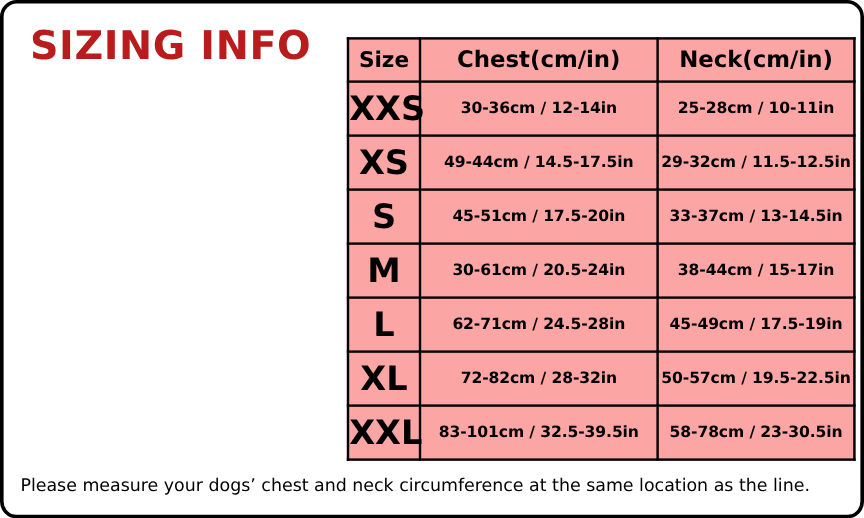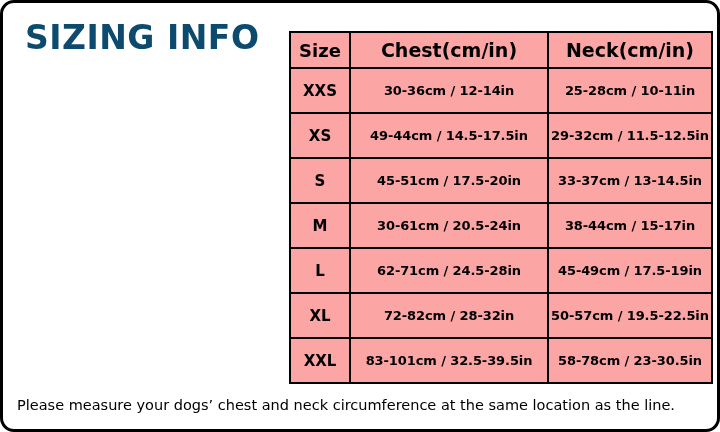--- a/index.html
+++ b/index.html
@@ -42,21 +42,21 @@
   }
   .title {
     position: absolute;
     left: 8px;
     top: 4px;
     font-family: "DejaVu Sans", sans-serif;
     font-weight: bold;
     font-size: 33px;
     letter-spacing: 0.5px;
     line-height: 1;
-    color: #0c4a6e;
+    color: #b91c1c;
     white-space: nowrap;
   }
 
   
   .dog-wrap {
     position: absolute;
     left: 4px;
     top: 52px;
     width: 262px;
     height: 310px;
@@ -104,21 +104,21 @@
     font-weight: bold;
     height: 34px;
     font-size: 19px;
   }
   table.size-table th.col-size { width: 58px; font-size: 18px; }
   table.size-table th.col-chest { width: 196px; }
   table.size-table th.col-neck { width: 162px; }
 
   table.size-table td.size-cell {
     font-weight: bold;
-    font-size: 15px;
+    font-size: 28px;
     height: 43px;
   }
   table.size-table td.meas {
     font-weight: bold;
     font-size: 13px;
     letter-spacing: -0.1px;
     height: 43px;
   }
 
   

